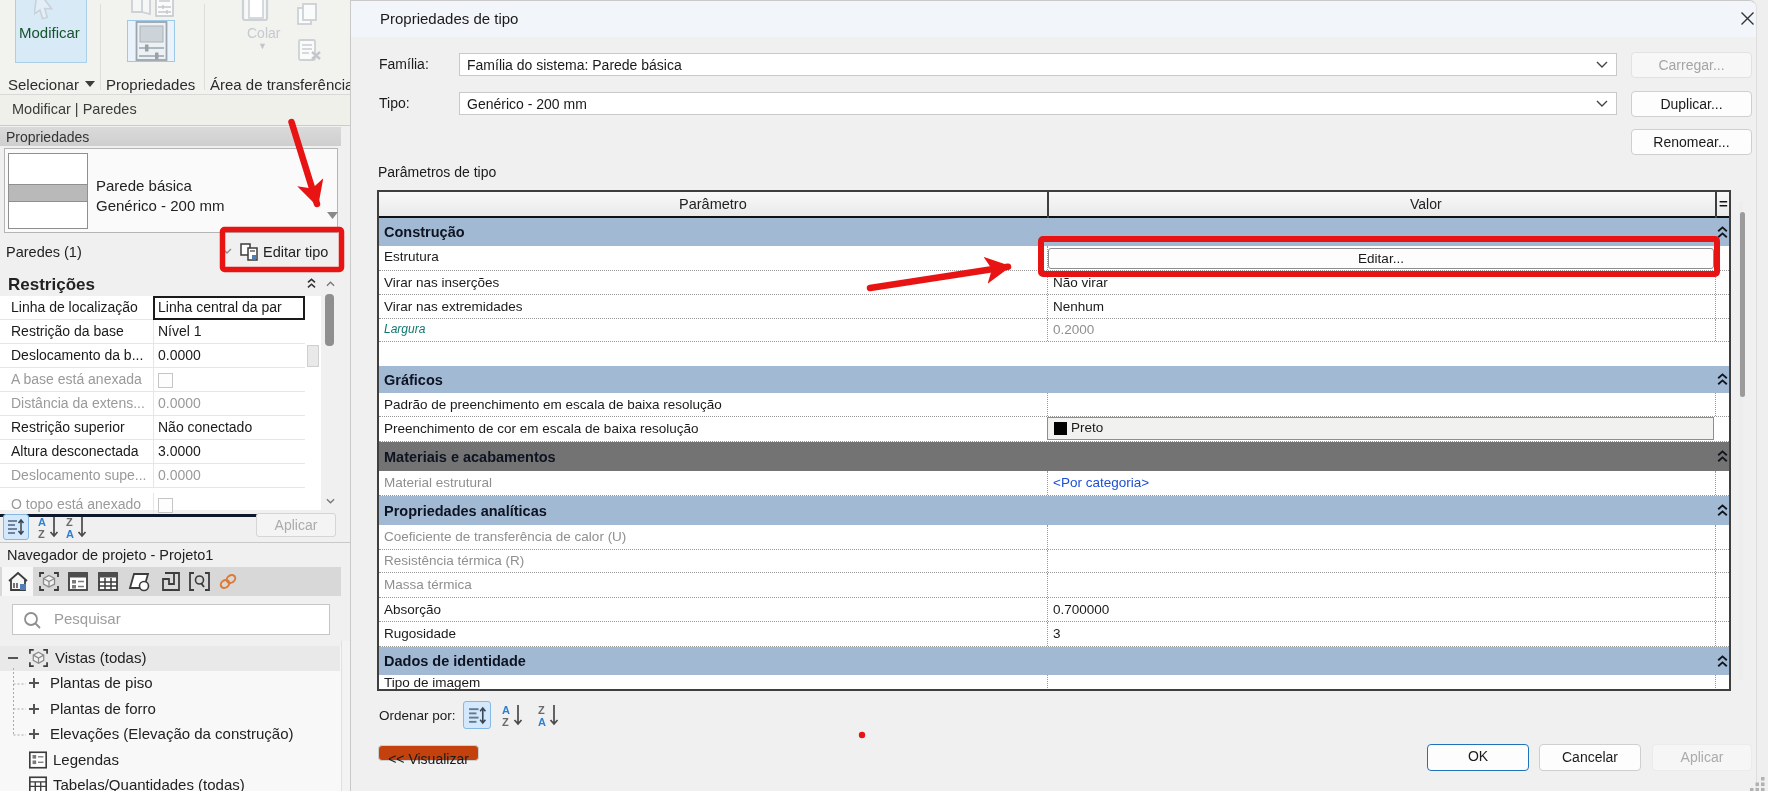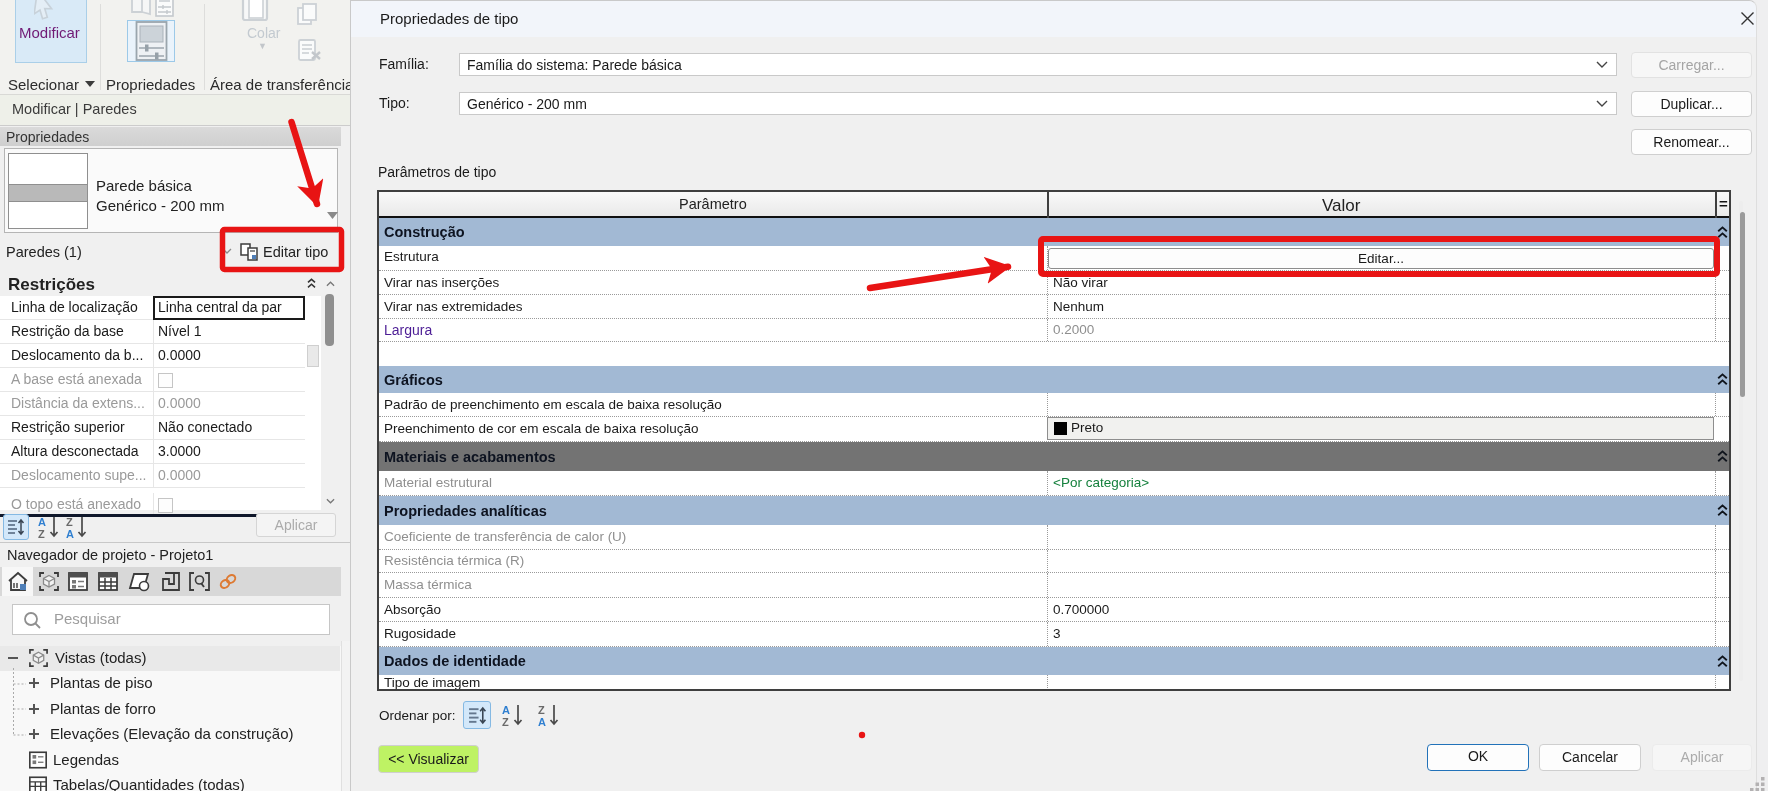--- a/index.html
+++ b/index.html
@@ -13,21 +13,21 @@
 <div id="root">
 
   <div class="abs" id="leftcol" style="left:0;top:0;width:352px;height:791px;background:#f0f0f0;"></div>
 
   <div class="abs" id="ribbon" style="left:0;top:0;width:352px;height:94px;background:#f2f2ef;border-bottom:1px solid #d9d9d6;overflow:hidden;">
 
     <div class="abs" style="left:15px;top:-6px;width:72px;height:69px;background:#d9eaf7;border:1px solid #aacfe8;box-sizing:border-box;"></div>
     <svg class="abs" style="left:34px;top:-9px;" width="34" height="30" viewBox="0 0 22.6 20">
       <path d="M1 0 L12 11 L7.5 11.5 L10 17 L7 18.5 L4.5 13 L1 16 Z" fill="#e4eef6" stroke="#c8d2da" stroke-width="1.1" transform="rotate(8 6 9)"></path>
     </svg>
-    <div class="abs txt" style="left:19px;top:24px;font-size:15px;color:#701a75;">Modificar</div>
+    <div class="abs txt" style="left:19px;top:24px;font-size:15px;color:#14532d;">Modificar</div>
     <div class="abs txt" style="left:8px;top:76px;font-size:15px;color:#2b2b2b;">Selecionar</div>
       <svg class="abs" style="left:85px;top:81px;" width="10" height="6" viewBox="0 0 10 6">
         <path d="M0 0 L10 0 L5 6 Z" fill="#3c3c3c"></path>
       </svg>
     <div class="abs" style="left:100px;top:4px;width:0;height:86px;border-left:1px solid #dddddb;"></div>
 
     <svg class="abs" style="left:130px;top:-6px;" width="44" height="24" viewBox="0 0 44 24">
       <path d="M2 2 L12 2 L12 18 L2 18 Z M12 2 L20 4 L20 20 L12 18" fill="#f5f6f6" stroke="#ccd1d5" stroke-width="1.8"></path>
       <rect x="26" y="0" width="17" height="22" fill="#fafbfb" stroke="#c4c9cd" stroke-width="1.6"></rect>
       <rect x="29" y="0" width="11" height="8" fill="#d4d8db"></rect>
@@ -323,21 +323,21 @@
     <div class="abs" style="left:1280px;top:51px;width:121px;height:26px;background:#f7f7f7;border:1px solid #e2e2e2;border-radius:4px;box-sizing:border-box;text-align:center;font-size:14px;color:#a5a5a5;line-height:24px;">Carregar...</div>
     <div class="abs" style="left:1280px;top:90px;width:121px;height:26px;background:#fdfdfd;border:1px solid #cfcfcf;border-radius:4px;box-sizing:border-box;text-align:center;font-size:14px;color:#1a1a1a;line-height:24px;">Duplicar...</div>
     <div class="abs" style="left:1280px;top:128px;width:121px;height:26px;background:#fdfdfd;border:1px solid #cfcfcf;border-radius:4px;box-sizing:border-box;text-align:center;font-size:14px;color:#1a1a1a;line-height:24px;">Renomear...</div>
 
     <div class="abs txt" style="left:27px;top:163px;font-size:14px;color:#1a1a1a;">Parâmetros de tipo</div>
 
     <div class="abs" id="ptable" style="left:26px;top:189px;width:1354px;height:501px;background:#fff;border:2px solid #3f3f3f;box-sizing:border-box;overflow:hidden;">
 
       <div class="abs" style="left:0;top:0;width:1350px;height:24px;background:linear-gradient(#f9f9f9,#e9e9e9);border-bottom:2px solid #101010;">
         <div class="abs txt" style="left:300px;top:4px;font-size:14.5px;color:#222;">Parâmetro</div>
-        <div class="abs txt" style="left:943px;top:4px;font-size:17px;color:#222;">Valor</div>
+        <div class="abs txt" style="left:1031px;top:4px;font-size:14px;color:#222;">Valor</div>
         <div class="abs txt" style="left:1340px;top:3px;font-size:15px;color:#111;font-weight:bold;">=</div>
       </div>
       <div id="tbody" class="abs" style="left:0;top:26px;width:1350px;height:471px;">
           <div class="abs" style="left:0;top:0px;width:1350px;height:28px;background:#a2b9d4;">
             <div class="abs txt" style="left:5px;top:6px;font-size:14.5px;font-weight:bold;color:#0d1320;">Construção</div>
             <svg class="abs" style="left:1338px;top:8px" width="11" height="13" viewBox="0 0 11 13">
               <path d="M1.2 5.2 L5.5 1.4 L9.8 5.2 M1.2 11.2 L5.5 7.4 L9.8 11.2" fill="none" stroke="#10151d" stroke-width="1.9"></path>
             </svg>
           </div>
           <div class="abs" style="left:0;top:28px;width:1350px;height:25px;border-bottom:1px dotted #9a9a9a;box-sizing:border-box;">
@@ -354,21 +354,21 @@
           </div>
           <div class="abs" style="left:0;top:77px;width:1350px;height:24px;border-bottom:1px dotted #9a9a9a;box-sizing:border-box;">
             <div class="abs" style="left:668px;top:0;width:0;height:100%;border-left:1px dotted #9a9a9a;"></div>
             <div class="abs" style="left:1336px;top:0;width:0;height:100%;border-left:1px dotted #9a9a9a;"></div>
             <div class="abs txt" style="left:5px;top:3.5px;font-size:13.5px;color:#1a1a1a;">Virar nas extremidades</div>
             <div class="abs txt" style="left:674px;top:3.5px;font-size:13.5px;color:#1a1a1a;">Nenhum</div>
           </div>
           <div class="abs" style="left:0;top:101px;width:1350px;height:23px;border-bottom:1px dotted #9a9a9a;box-sizing:border-box;">
             <div class="abs" style="left:668px;top:0;width:0;height:100%;border-left:1px dotted #9a9a9a;"></div>
             <div class="abs" style="left:1336px;top:0;width:0;height:100%;border-left:1px dotted #9a9a9a;"></div>
-            <div class="abs txt" style="left:5px;top:3px;font-size:14px;color:#4c1d95;">Largura</div>
+            <div class="abs txt" style="left:5px;top:3px;font-size:12px;color:#0f766e;font-style:italic;">Largura</div>
             <div class="abs txt" style="left:674px;top:3px;font-size:13.5px;color:#8f8f8f;">0.2000</div>
           </div>
           <div class="abs" style="left:0;top:148px;width:1350px;height:27px;background:#a2b9d4;">
             <div class="abs txt" style="left:5px;top:5.5px;font-size:14.5px;font-weight:bold;color:#0d1320;">Gráficos</div>
             <svg class="abs" style="left:1338px;top:7px" width="11" height="13" viewBox="0 0 11 13">
               <path d="M1.2 5.2 L5.5 1.4 L9.8 5.2 M1.2 11.2 L5.5 7.4 L9.8 11.2" fill="none" stroke="#10151d" stroke-width="1.9"></path>
             </svg>
           </div>
           <div class="abs" style="left:0;top:175px;width:1350px;height:24px;border-bottom:1px dotted #9a9a9a;box-sizing:border-box;">
             <div class="abs" style="left:668px;top:0;width:0;height:100%;border-left:1px dotted #9a9a9a;"></div>
@@ -385,21 +385,21 @@
           <div class="abs" style="left:0;top:224px;width:1350px;height:29px;background:#737373;">
             <div class="abs txt" style="left:5px;top:6.5px;font-size:14.5px;font-weight:bold;color:#0d1320;">Materiais e acabamentos</div>
             <svg class="abs" style="left:1338px;top:8px" width="11" height="13" viewBox="0 0 11 13">
               <path d="M1.2 5.2 L5.5 1.4 L9.8 5.2 M1.2 11.2 L5.5 7.4 L9.8 11.2" fill="none" stroke="#10151d" stroke-width="1.9"></path>
             </svg>
           </div>
           <div class="abs" style="left:0;top:253px;width:1350px;height:25px;border-bottom:1px dotted #9a9a9a;box-sizing:border-box;">
             <div class="abs" style="left:668px;top:0;width:0;height:100%;border-left:1px dotted #9a9a9a;"></div>
             <div class="abs" style="left:1336px;top:0;width:0;height:100%;border-left:1px dotted #9a9a9a;"></div>
             <div class="abs txt" style="left:5px;top:4px;font-size:13.5px;color:#8f8f8f;">Material estrutural</div>
-            <div class="abs txt" style="left:674px;top:4px;font-size:13.5px;color:#15803d;">&lt;Por categoria&gt;</div>
+            <div class="abs txt" style="left:674px;top:4px;font-size:13.5px;color:#1d4ed8;">&lt;Por categoria&gt;</div>
           </div>
           <div class="abs" style="left:0;top:278px;width:1350px;height:29px;background:#a2b9d4;">
             <div class="abs txt" style="left:5px;top:6.5px;font-size:14.5px;font-weight:bold;color:#0d1320;">Propriedades analíticas</div>
             <svg class="abs" style="left:1338px;top:8px" width="11" height="13" viewBox="0 0 11 13">
               <path d="M1.2 5.2 L5.5 1.4 L9.8 5.2 M1.2 11.2 L5.5 7.4 L9.8 11.2" fill="none" stroke="#10151d" stroke-width="1.9"></path>
             </svg>
           </div>
           <div class="abs" style="left:0;top:307px;width:1350px;height:25px;border-bottom:1px dotted #9a9a9a;box-sizing:border-box;">
             <div class="abs" style="left:668px;top:0;width:0;height:100%;border-left:1px dotted #9a9a9a;"></div>
             <div class="abs" style="left:1336px;top:0;width:0;height:100%;border-left:1px dotted #9a9a9a;"></div>
@@ -463,21 +463,21 @@
             <text x="2" y="24" font-family="Liberation Sans" font-size="11" font-weight="bold" fill="#6a6a6a">Z</text>
             <path d="M18 3 L18 21.5 M14.5 18 L18 22 L21.5 18" fill="none" stroke="#4a4a4a" stroke-width="1.7"></path>
           </svg></div>
         <div class="abs" style="left:73px;top:1px;"><svg width="24" height="26" viewBox="0 0 24 26">
             <text x="2" y="11.5" font-family="Liberation Sans" font-size="11" font-weight="bold" fill="#6a6a6a">Z</text>
             <text x="2" y="24" font-family="Liberation Sans" font-size="11" font-weight="bold" fill="#2f7fd0">A</text>
             <path d="M18 3 L18 21.5 M14.5 18 L18 22 L21.5 18" fill="none" stroke="#4a4a4a" stroke-width="1.7"></path>
           </svg></div>
       </div>
 
-    <div class="abs" style="left:27px;top:744px;width:101px;height:28px;background:#bef264;border:1px solid #cfcfcf;border-radius:4px;box-sizing:border-box;text-align:center;font-size:14px;color:#1a1a1a;line-height:26px;">&lt;&lt; Visualizar</div>
+    <div class="abs" style="left:27px;top:744px;width:101px;height:16px;background:#c2410c;border:1px solid #cfcfcf;border-radius:4px;box-sizing:border-box;text-align:center;font-size:14px;color:#1a1a1a;line-height:26px;">&lt;&lt; Visualizar</div>
     <div class="abs" style="left:1076px;top:743px;width:102px;height:27px;background:#fdfdfd;border:1.5px solid #2272b9;border-radius:4px;box-sizing:border-box;text-align:center;font-size:14px;color:#1a1a1a;line-height:23px;">OK</div>
     <div class="abs" style="left:1188px;top:743px;width:102px;height:27px;background:#fdfdfd;border:1px solid #cfcfcf;border-radius:4px;box-sizing:border-box;text-align:center;font-size:14px;color:#1a1a1a;line-height:24px;">Cancelar</div>
     <div class="abs" style="left:1301px;top:743px;width:100px;height:27px;background:#f6f6f6;border:1px solid #ebebeb;border-radius:4px;box-sizing:border-box;text-align:center;font-size:14px;color:#ababab;line-height:24px;">Aplicar</div>
 
   </div>
 
   <div class="abs" id="annot" style="left:0;top:0;width:1768px;height:791px;pointer-events:none;"><svg width="1768" height="791" viewBox="0 0 1768 791">
         <defs>
           <marker id="ah" markerWidth="5" markerHeight="4.4" refX="3.5" refY="2.1" orient="auto" markerUnits="strokeWidth">
             <path d="M0 0 L4 2.1 L0 4.2 L1 2.1 Z" fill="#e81414"></path>

